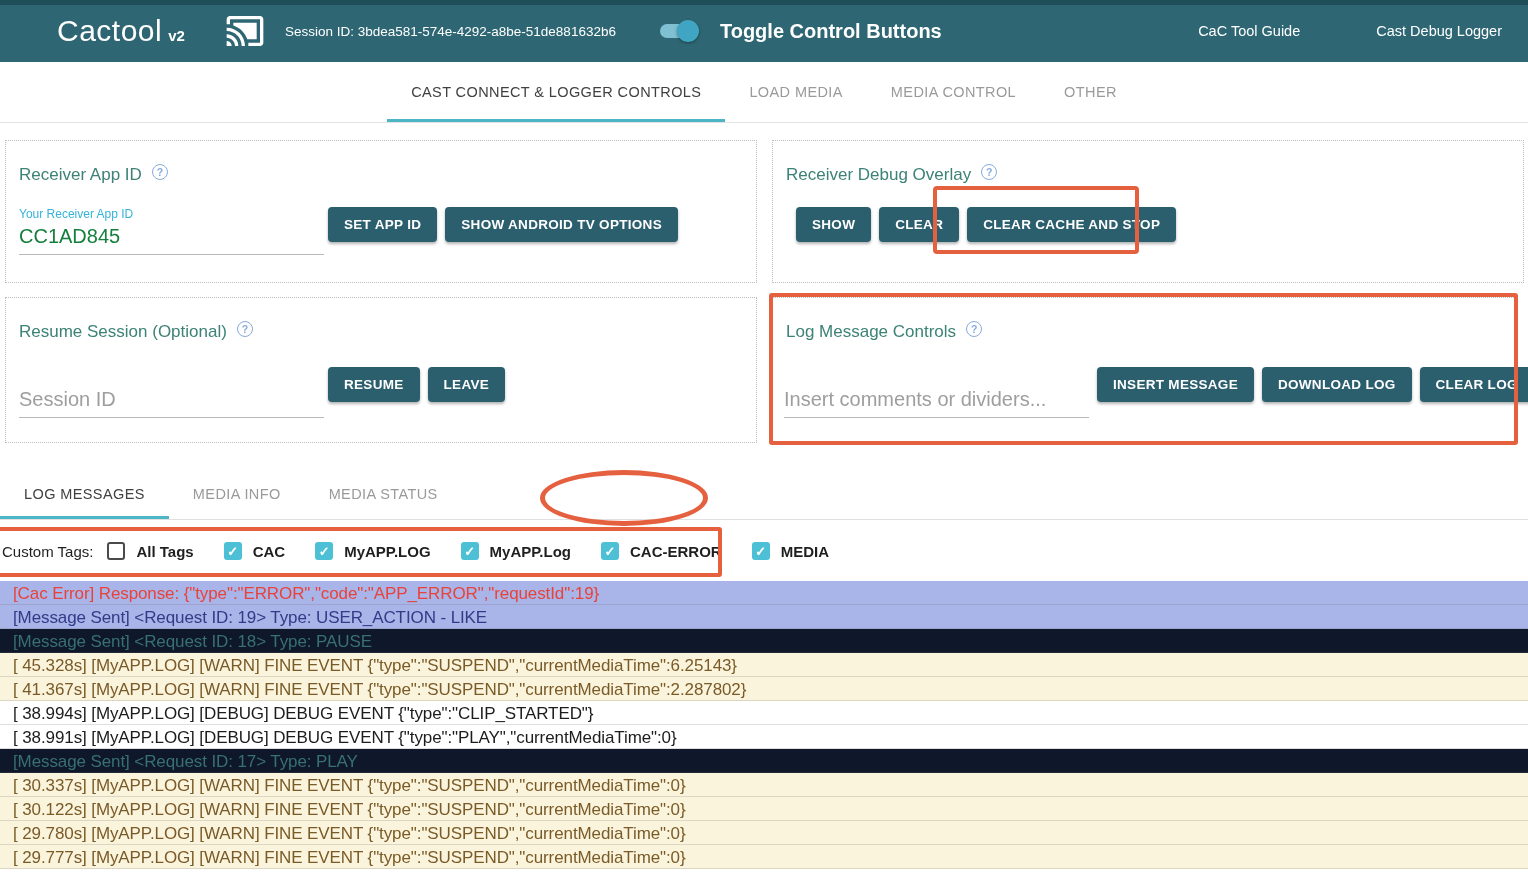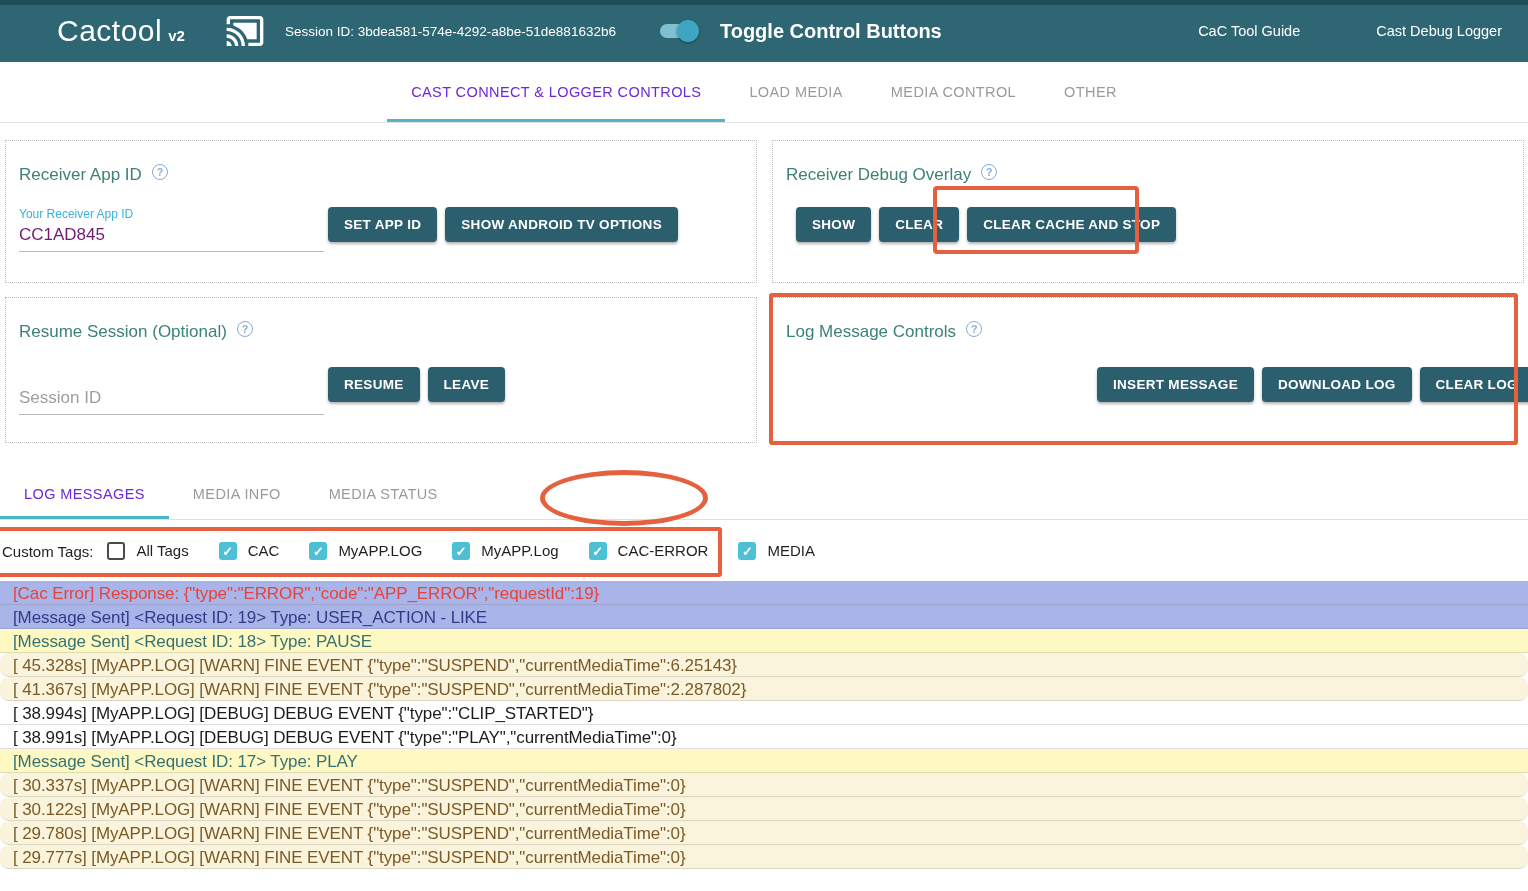--- a/index.html
+++ b/index.html
@@ -18,65 +18,65 @@
   .toggle-knob { position:absolute; right:-3px; top:-4px; width:22px; height:22px; border-radius:50%; background:#3fa5c2; box-shadow:0 1px 3px rgba(0,0,0,.4); }
   .toggle-label { margin-left:24px; font-size:20px; font-weight:600; }
   .header-spacer { flex:1; }
   .header-link { font-size:14.5px; color:#fff; cursor:pointer; }
   .header-link.guide { margin-right:76px; }
   .header-link.logger { margin-right:26px; }
 
   
   .main-tabs { position:absolute; top:62px; left:0; width:1528px; height:61px; display:flex; justify-content:center; border-bottom:1px solid #e2e2e2; background:#fff; }
   .tab { line-height:60px; padding:0 24px; font-size:14.5px; letter-spacing:0.4px; color:#9a9a9a; cursor:pointer; white-space:nowrap; }
-  .tab.active { color:#6d28d9; box-shadow:inset 0 -3px 0 #4cb5c6; }
+  .tab.active { color:#404040; box-shadow:inset 0 -3px 0 #4cb5c6; }
 
   
   .panel { position:absolute; border:1px dotted #bdbdbd; background:#fff; }
   #panel-appid { left:5px; top:140px; width:752px; height:143px; }
   #panel-overlay { left:772px; top:140px; width:752px; height:143px; }
   #panel-resume { left:5px; top:297px; width:752px; height:146px; }
   #panel-logctl { left:772px; top:297px; width:744px; height:146px; }
   .panel-title { position:absolute; left:13px; top:24px; display:flex; align-items:center; font-size:17px; color:#3c8276; font-weight:500; }
   .help-icon { width:16px; height:16px; border:1.5px solid #87abdb; border-radius:50%; color:#87abdb; font-size:10.5px; font-weight:700; display:flex; align-items:center; justify-content:center; margin-left:10px; margin-top:-6px; cursor:pointer; }
   .field { position:absolute; left:13px; width:305px; }
   .field-label { font-size:12px; color:#35b3da; margin-bottom:2px; }
-  .field input { width:305px; border:none; border-bottom:1px solid #b9b9b9; font-size:17px; color:#701a75; background:transparent; outline:none; padding:2px 0 6px 0; font-family:"Liberation Sans", sans-serif; }
+  .field input { width:305px; border:none; border-bottom:1px solid #b9b9b9; font-size:20px; color:#15803d; background:transparent; outline:none; padding:2px 0 6px 0; font-family:"Liberation Sans", sans-serif; }
   .field input::placeholder { color:#9e9e9e; }
   .btn-row { position:absolute; display:flex; gap:8px;padding-left:12px; }
   .btn { background:#2c5f6d; color:#fff; border:none; border-radius:4px; height:35px; padding:0 16px; font-size:13.5px; font-weight:700; letter-spacing:0.3px; font-family:"Liberation Sans", sans-serif; box-shadow:0 2px 3px rgba(0,0,0,.3); cursor:pointer; white-space:nowrap; }
 
   
   .ann { position:absolute; border:4px solid #e4603e; pointer-events:none; z-index:6; background:transparent; }
   #ann-ccas { left:933px; top:186px; width:206px; height:68px; border-radius:4px; }
   #ann-logctl { left:769px; top:293px; width:749px; height:152px; border-radius:3px; }
   #ann-ellipse { left:540px; top:470px; width:168px; height:56px; border-radius:50%; border-width:5px; }
   #ann-tags { left:-8px; top:527px; width:730px; height:50px; border-radius:3px; }
 
   
   .log-tabs { position:absolute; top:470px; left:0; width:1528px; height:50px; display:flex; justify-content:flex-start; border-bottom:1px solid #e0e0e0; background:#fff; }
   .log-tabs .tab { line-height:49px; }
 
   
   .tags-bar { position:absolute; top:521px; left:0; width:1528px; height:60px; display:flex; align-items:center; background:#fff; padding-left:2px;border-radius:29px; }
   .tags-label { font-size:15px; color:#1f1f1f; margin-right:14px; }
-  .tag-option { display:flex; margin-right:30px; cursor:pointer; }
+  .tag-option { display:flex; align-items:center; margin-right:30px; cursor:pointer;font-weight:bold; }
   .checkbox { width:18px; height:18px; border-radius:3px; margin-right:11px; flex:none; }
   .checkbox.unchecked { border:2px solid #4a4a4a; background:#fff; }
   .checkbox.checked { background:#4dc0d6; display:flex; align-items:center; justify-content:center; }
   .checkbox.checked::after { content:"\2713"; color:#fff; font-size:13px; font-weight:700; line-height:1; }
   .tag-option span.lbl { font-size:15px; color:#1f1f1f; }
 
   
   .log-list { position:absolute; top:581px; left:0; width:1528px; }
   .log-row { height:24px; line-height:26px; padding-left:13px; font-size:17px; letter-spacing:-0.1px; white-space:nowrap; overflow:hidden; border-bottom:1px solid rgba(110,110,110,0.22); }
   .log-row.error { background:#a9b4e8; color:#e8433a; }
   .log-row.sent-blue { background:#a9b4e8; color:#313c88; }
-  .log-row.sent-cyan { background:#fef9c3; color:#377170; }
-  .log-row.warn { background:#fbf4dc; color:#7a5b28;border-radius:9px; }
+  .log-row.sent-cyan { background:#0f172a; color:#377170; }
+  .log-row.warn { background:#fbf4dc; color:#7a5b28; }
   .log-row.debug { background:#ffffff; color:#1c1c1c; }
 </style>
 </head>
 <body>
 
 <div id="app">
 
   <div class="header">
     <div class="header-strip"></div>
     <div class="brand">
@@ -145,20 +145,23 @@
     <div class="btn-row" style="left:310px; top:69px;">
       <button class="btn">RESUME</button>
       <button class="btn">LEAVE</button>
     </div>
   </div>
 
   <div class="panel" id="panel-logctl">
     <div class="panel-title">
       <span>Log Message Controls</span>
       <span class="help-icon">?</span>
+    </div>
+    <div class="field" style="top:88px; left:11px;">
+      <input type="text" placeholder="Insert comments or dividers..." style="">
     </div>
     <div class="btn-row" style="left:312px; top:69px;">
       <button class="btn">INSERT MESSAGE</button>
       <button class="btn">DOWNLOAD LOG</button>
       <button class="btn">CLEAR LOG</button>
     </div>
   </div>
 
   <div class="log-tabs">
     <div class="tab active">LOG MESSAGES</div>

